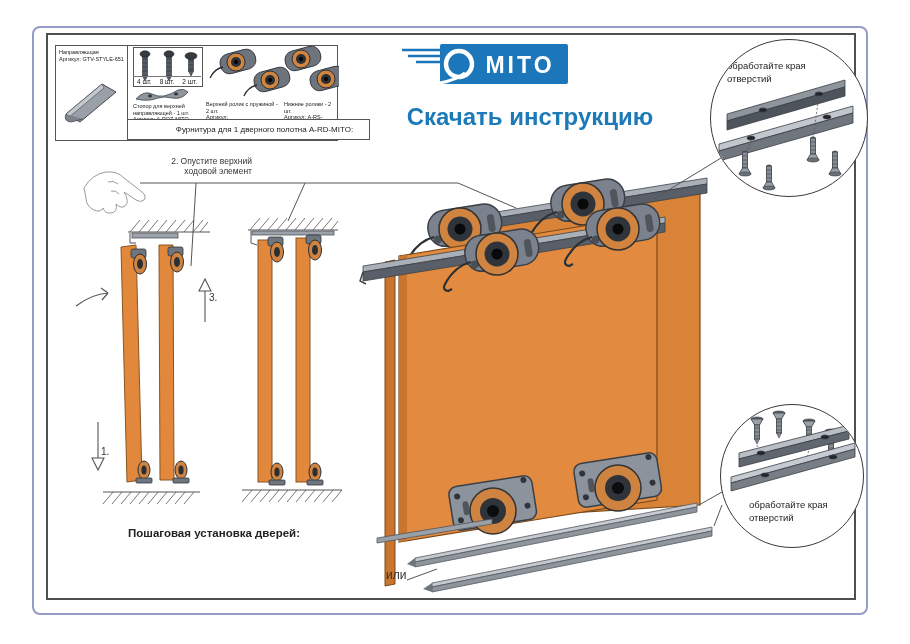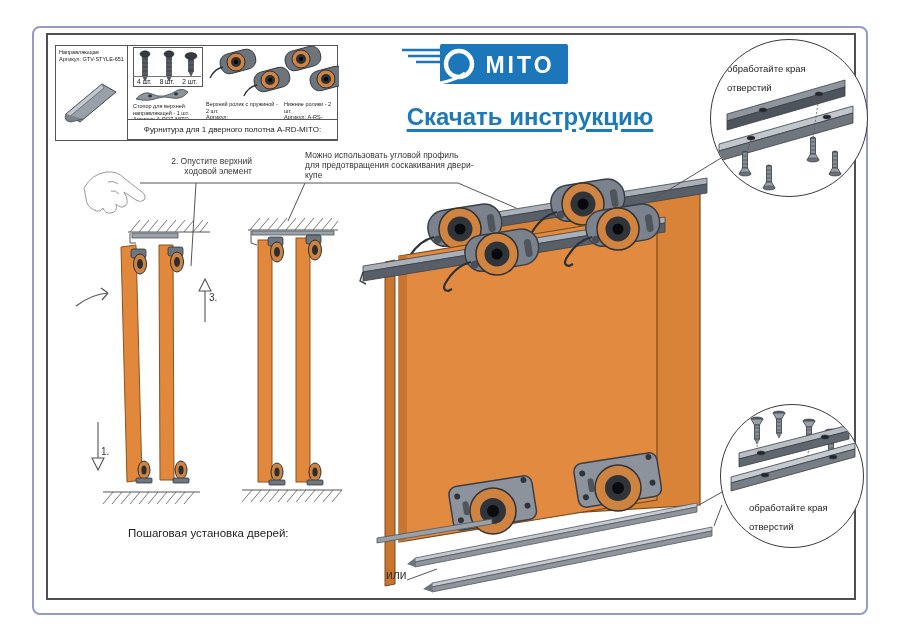--- a/index.html
+++ b/index.html
@@ -16,42 +16,42 @@
   #guide-text{left:59px;top:49px;width:66px;z-index:5;}
   #screws-box{left:133px;top:47px;width:68px;height:38px;border:1px solid #555;z-index:5;}
   #screw-labels{left:133px;top:76px;width:68px;display:flex;justify-content:space-around;z-index:6;
                 font-size:6.5px;color:#222;border-top:1px solid #777;padding-top:1px;}
   #stopper-svg{left:134px;top:88px;z-index:5;}
   #stopper-text{left:133px;top:103px;width:66px;z-index:5;}
   #rollers-svg{left:204px;top:46px;z-index:4;}
   #toproller-text{left:206px;top:101px;width:74px;z-index:5;}
   #bottomroller-text{left:284px;top:101px;width:52px;z-index:5;}
   #parts-caption{left:127px;top:119px;width:209px;height:19px;border:1px solid #555;z-index:5;
-                 font-size:8px;line-height:19px;text-align:center;color:#222;background:#fff;}
+                 font-size:8px;line-height:19px;text-align:center;color:#222;background:#fff;padding-left:32px;}
 
   
   #logo-svg{left:398px;top:40px;z-index:3;}
   #download-link{left:385px;top:103px;width:290px;text-align:center;z-index:3;
-                 font-size:24px;font-weight:bold;color:#1d7ab9;text-decoration:underline;
+                 font-size:24px;font-weight:bold;color:#1d7ab9;
                  text-decoration-thickness:2.5px;text-underline-offset:4px;cursor:pointer;}
 
   
   .notetext{font-size:8.5px;line-height:10px;color:#333;}
   #step2-note{left:140px;top:156px;width:112px;z-index:4;text-align:right;}
   #corner-note{left:305px;top:150px;width:170px;z-index:4;}
   #step1-label{left:101px;top:446px;font-size:10px;z-index:4;}
   #step3-label{left:209px;top:292px;font-size:10px;z-index:4;}
-  #steps-title{left:128px;top:527px;font-size:11.5px;font-weight:normal;color:#222;z-index:4;}
+  #steps-title{left:128px;top:527px;font-size:11.5px;font-weight:bold;color:#222;z-index:4;}
   #or-label{left:386px;top:568px;font-size:12px;z-index:4;}
 
   
   .callout-circle{border-radius:50%;border:1.6px solid #3a3a3a;background:#fff;overflow:hidden;z-index:6;}
   #circle-top{left:710px;top:39px;width:156px;height:156px;}
   #circle-bottom{left:720px;top:404px;width:142px;height:142px;}
-  .callout-text{position:absolute;font-size:9.5px;line-height:19px;color:#222;}
+  .callout-text{position:absolute;font-size:9.5px;line-height:13px;color:#222;}
   #circle-top-text{left:16px;top:19px;width:112px;}
   #circle-bottom-text{left:28px;top:93px;width:104px;}
 
   #left-diagrams{left:70px;top:150px;z-index:3;}
   #main-illustration{left:355px;top:160px;z-index:3;}
   #leader-overlay{left:0;top:0;z-index:5;pointer-events:none;}
 </style>
 </head>
 <body>
 
@@ -158,21 +158,20 @@
   <svg class="abs" id="logo-svg" width="180" height="52" viewBox="0 0 180 52">
     <path d="M4,10 H58 M10,16 H56 M18,22 H54" stroke="#1b76ba" stroke-width="2.6"></path>
     <rect x="42" y="4" width="128" height="40" rx="2" fill="#1b76ba"></rect>
     <circle cx="61" cy="24" r="13" fill="#1b76ba" stroke="#ffffff" stroke-width="4.5"></circle>
     <path d="M42,43 Q58,40 67,33" fill="none" stroke="#ffffff" stroke-width="3"></path>
     <text x="122" y="33" text-anchor="middle" fill="#ffffff" font-size="23" font-weight="bold" letter-spacing="3" font-family="Liberation Sans, sans-serif">MITO</text>
   </svg>
   <div class="abs" id="download-link">Скачать инструкцию</div>
 
   <div class="abs notetext" id="step2-note">2. Опустите верхний ходовой элемент</div>
-  <div class="abs notetext" id="corner-note">Можно использовать угловой профиль для предотвращения соскакивания двери-купе</div>
   <div class="abs" id="step1-label">1.</div>
   <div class="abs" id="step3-label">3.</div>
   <div class="abs" id="steps-title">Пошаговая установка дверей:</div>
   <div class="abs" id="or-label">или</div>
 
   <svg class="abs" id="left-diagrams" width="290" height="370" viewBox="0 0 290 370">
 
     <g transform="translate(8,8)" fill="#ffffff" stroke="#9a9a9a" stroke-width="1">
       <path d="M6,30 Q14,16 28,14 Q40,13 46,20 L64,34 Q69,38 66,42 Q63,45 58,42 L46,34 Q52,44 47,48 Q43,51 38,46 Q40,54 33,55 Q27,56 25,50 Q22,55 16,52 Q8,48 8,40 Z"></path>
       <path d="M30,24 q6,-2 10,2 M33,33 q5,-1 8,3" fill="none"></path>

